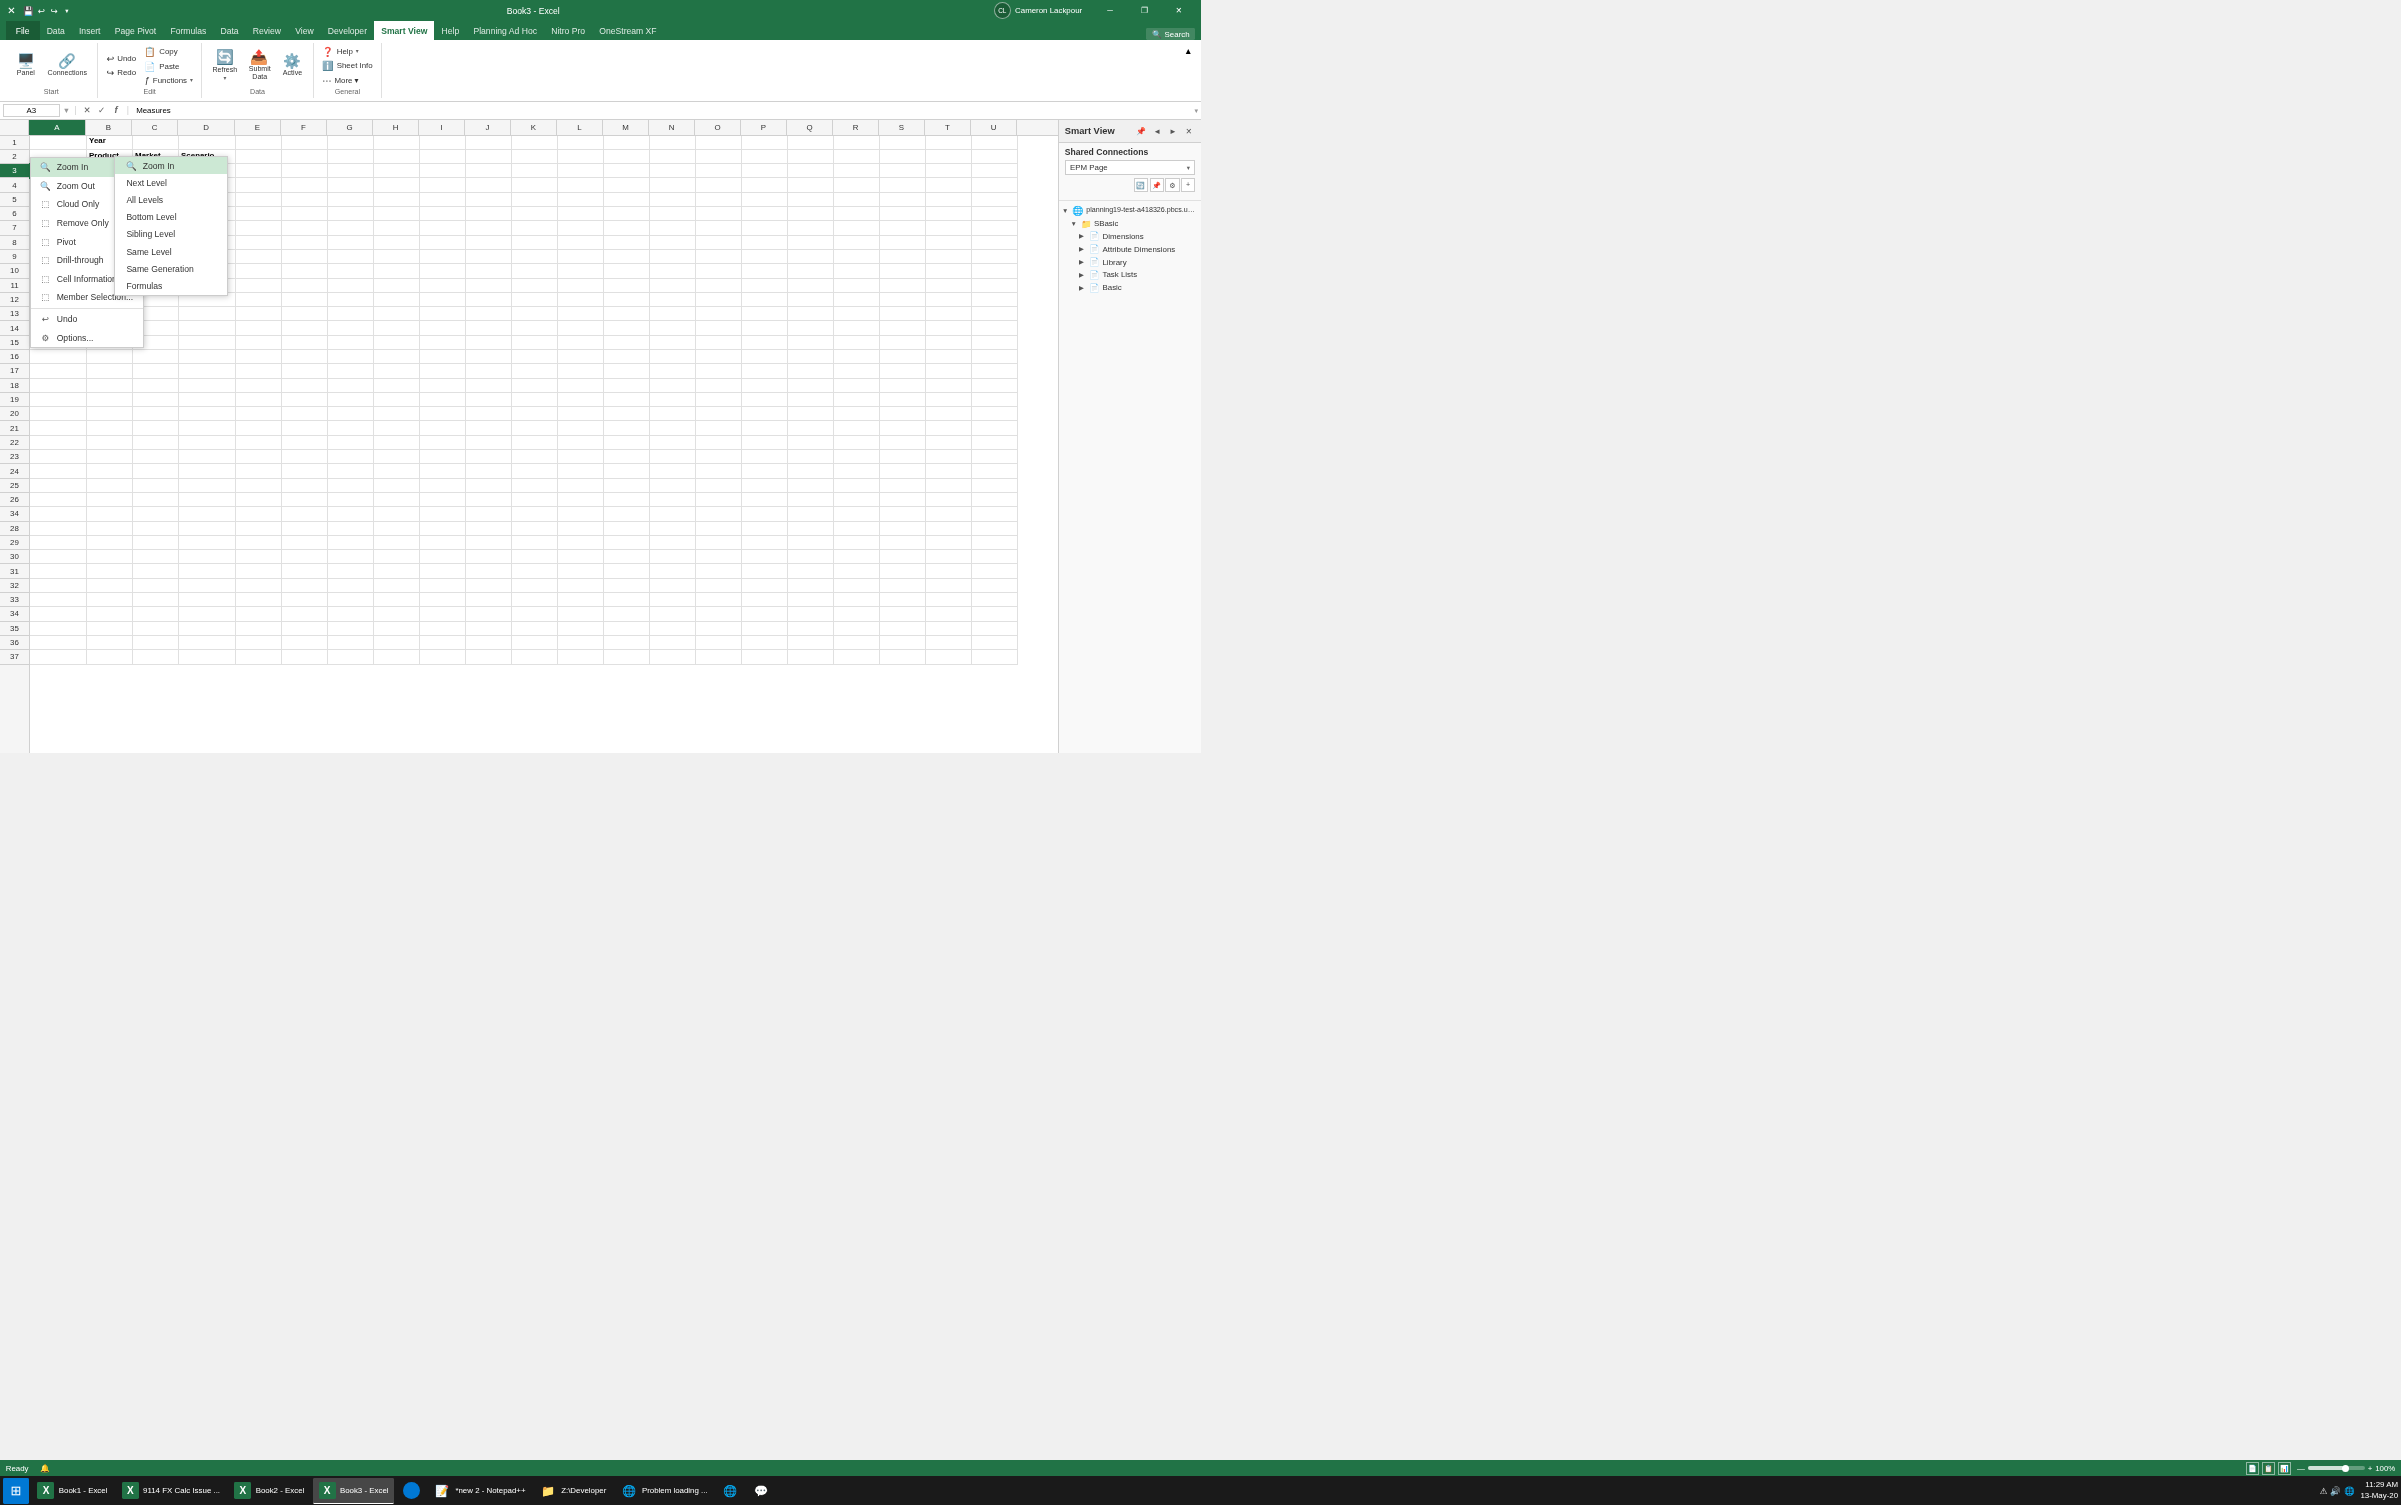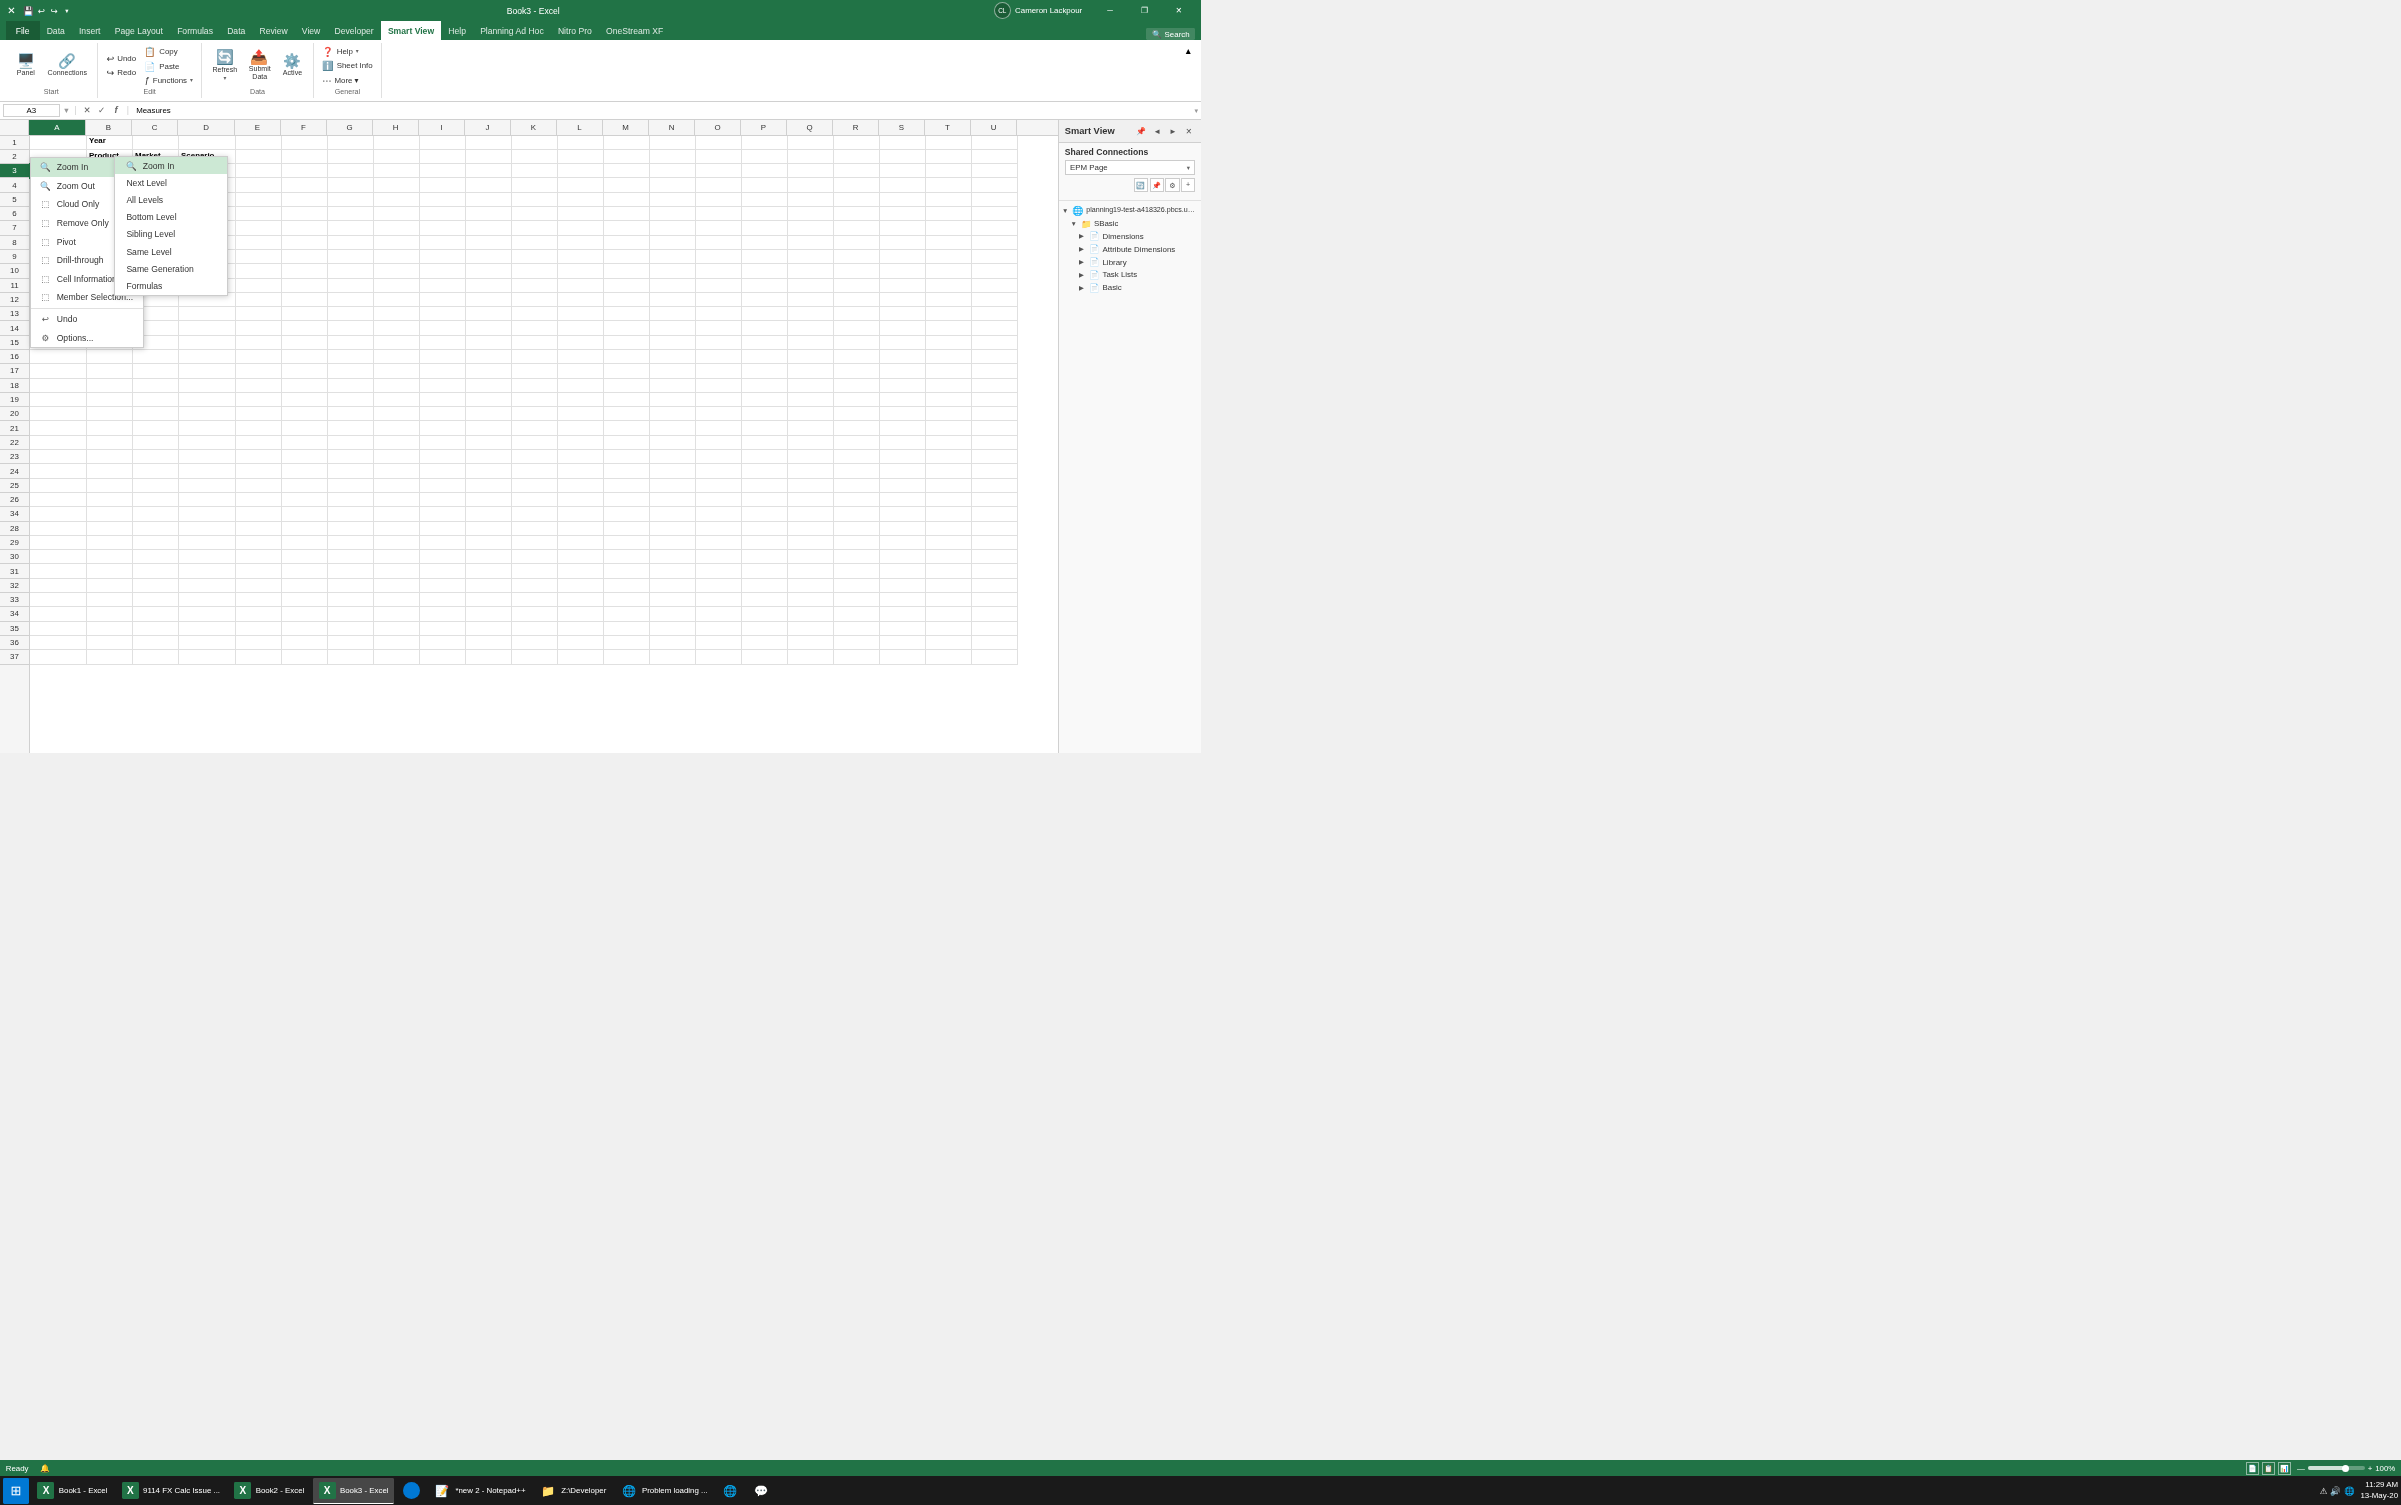--- a/index.html
+++ b/index.html
@@ -165,21 +165,21 @@
       <div class="title-control">❐</div>
       <div class="title-control close">✕</div>
     </div>
   </div>
 </div>
 
 <div class="ribbon-tabs">
   <div class="ribbon-tab file">File</div>
   <div class="ribbon-tab">Data</div>
   <div class="ribbon-tab">Insert</div>
-  <div class="ribbon-tab">Page Layout</div>
+  <div class="ribbon-tab">Page Pivot</div>
   <div class="ribbon-tab">Formulas</div>
   <div class="ribbon-tab">Data</div>
   <div class="ribbon-tab">Review</div>
   <div class="ribbon-tab">View</div>
   <div class="ribbon-tab">Developer</div>
   <div class="ribbon-tab active">Smart View</div>
   <div class="ribbon-tab">Help</div>
   <div class="ribbon-tab">Planning Ad Hoc</div>
   <div class="ribbon-tab">Nitro Pro</div>
   <div class="ribbon-tab">OneStream XF</div>

